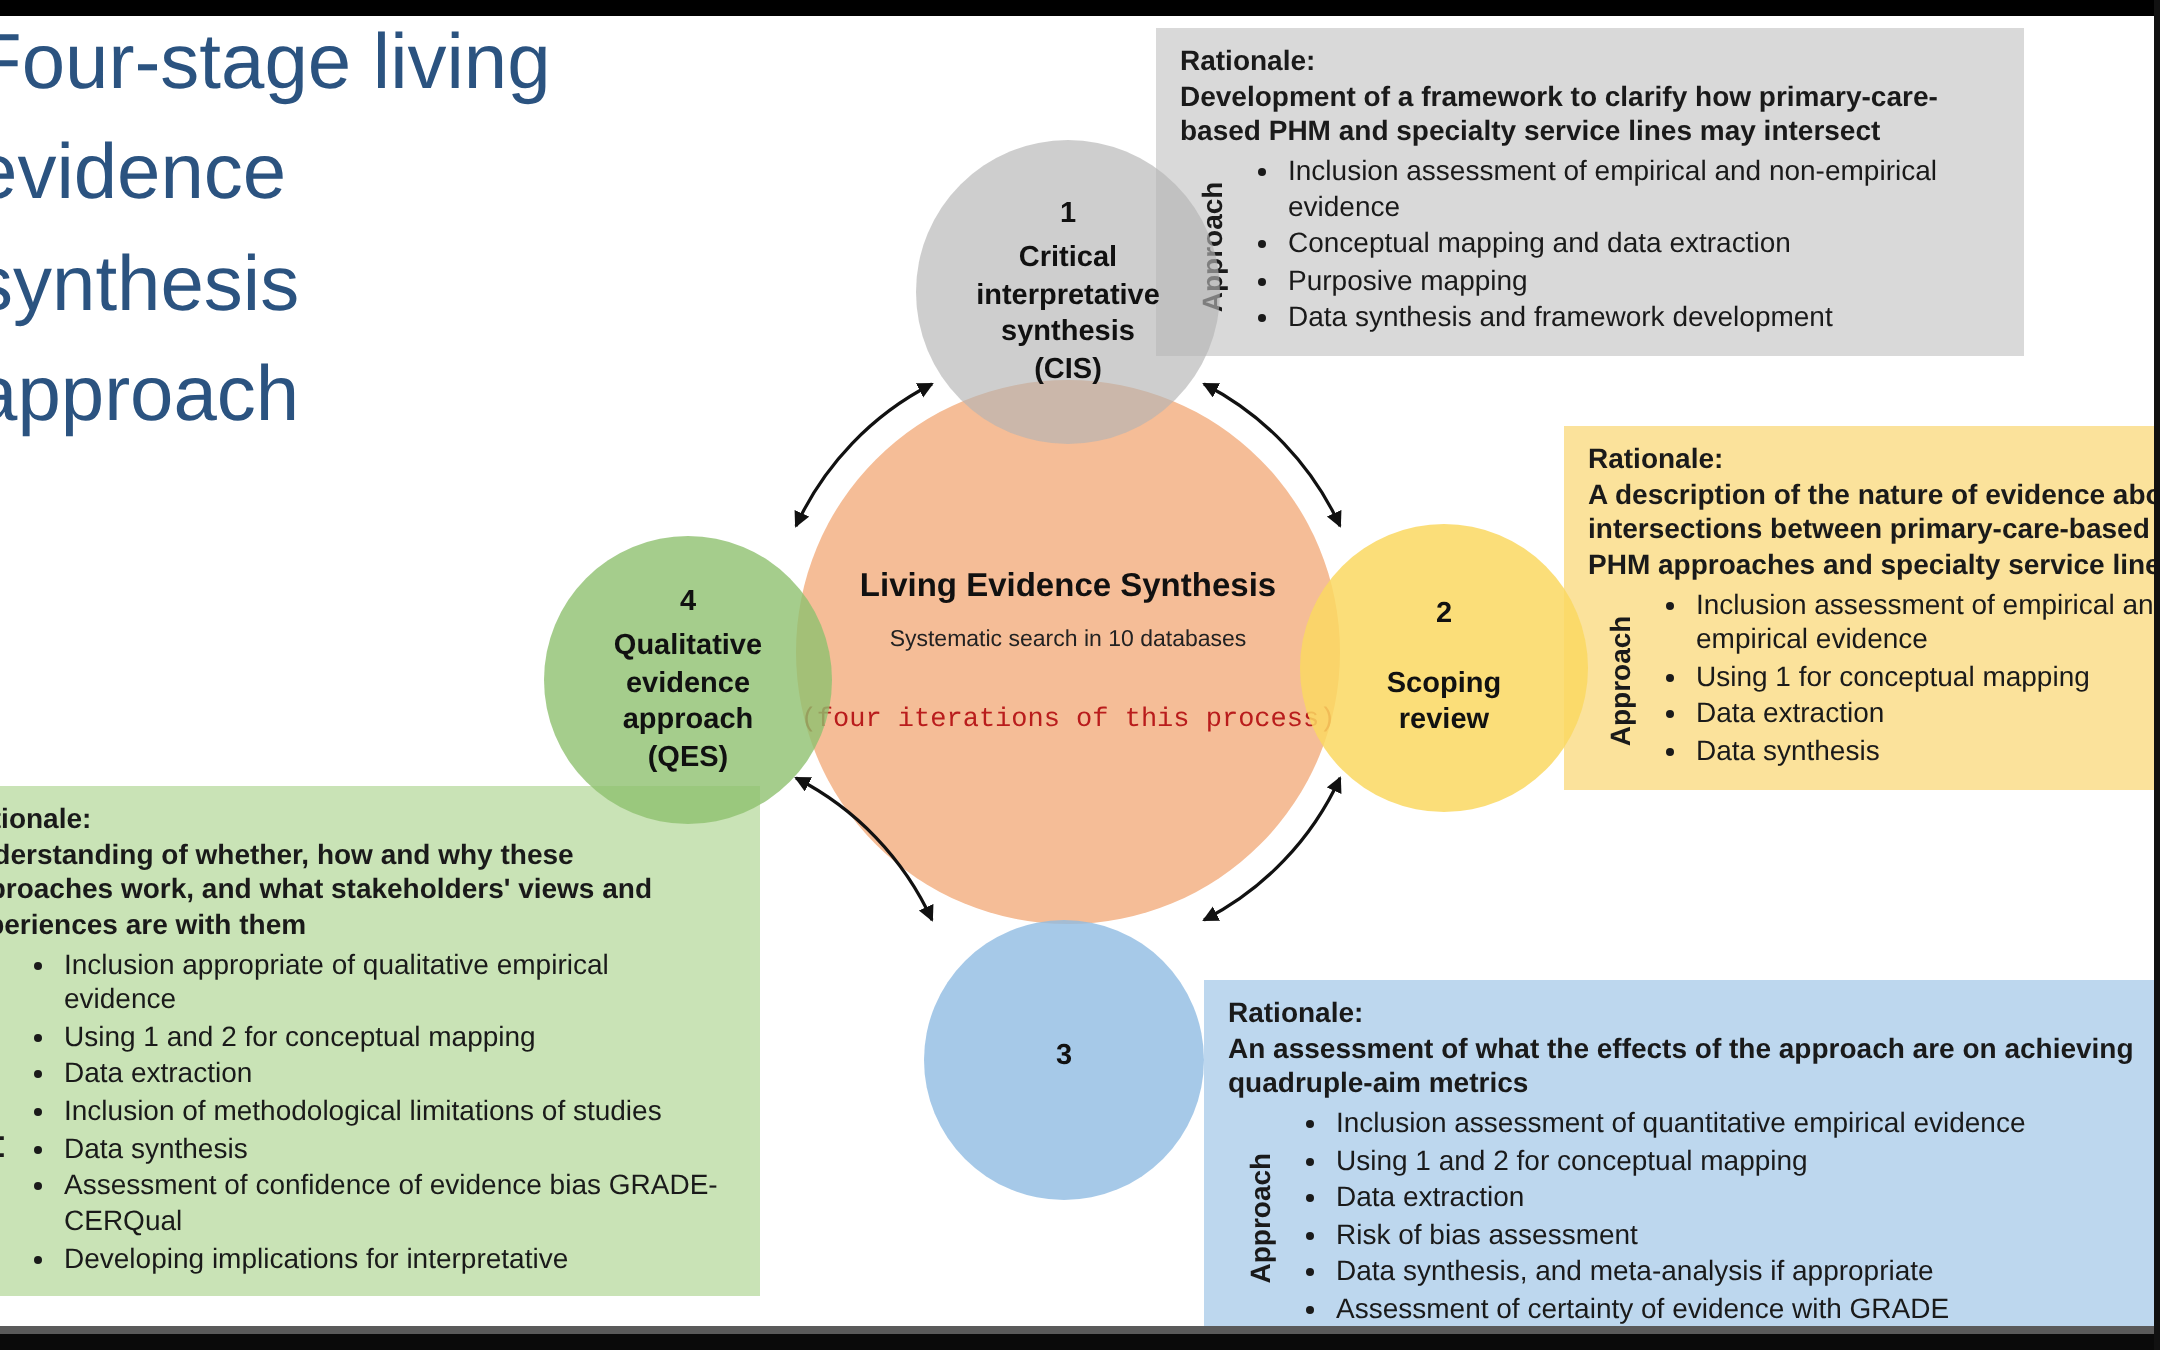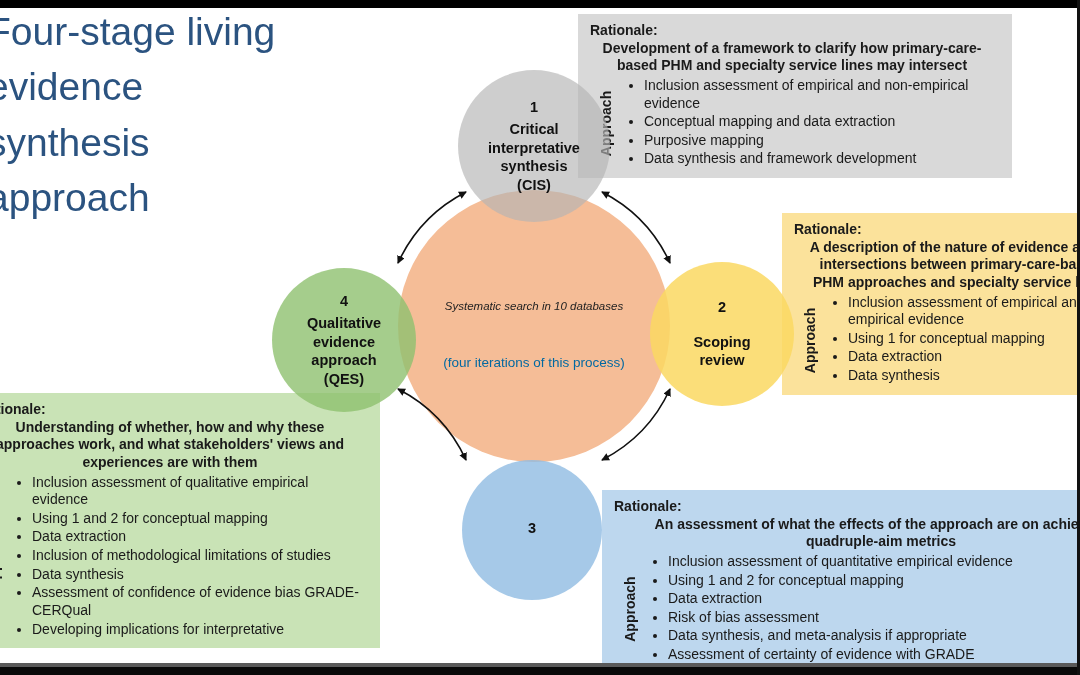--- a/index.html
+++ b/index.html
@@ -14,37 +14,37 @@
 
   
   .title{position:absolute;left:-13px;top:4px;margin:0;font-weight:400;font-size:39px;
          line-height:1.42;white-space:pre-line;z-index:5;}
 
   
   .circle{position:absolute;border-radius:50%;display:flex;flex-direction:column;
           align-items:center;justify-content:center;text-align:center;}
   .c-center{left:398px;top:190px;width:272px;height:272px;z-index:1;}
   .c-head{font-weight:bold;font-size:16.5px;color:#111;margin-bottom:9px;}
-  ul.plain{list-style:none;margin:16px;padding:0;font-size:11.5px;line-height:1.45;color:#222;font-style:italic;}
-  .c-note{font-size:13.5px;margin-top:25px;color:#0369a1;}
+  ul.plain{list-style:none;margin:0;padding:0;font-size:11.5px;line-height:1.45;color:#222;}
+  .c-note{font-size:13.5px;margin-top:25px;color:#b91c1c;font-family:Liberation Mono, monospace;}
 
   .c-small{z-index:20;font-weight:bold;font-size:14.5px;line-height:1.28;color:#111;}
   .c1{left:458px;top:70px;width:152px;height:152px;}
   .c2{left:650px;top:262px;width:144px;height:144px;}
   .c3{left:462px;top:460px;width:140px;height:140px;}
   .c4{left:272px;top:268px;width:144px;height:144px;}
   .num{margin-bottom:4px;}
   .c2 .num{margin-bottom:16px;}
   .lbl{white-space:pre-line;}
 
   
   .box{position:absolute;z-index:10;box-sizing:border-box;padding:8px 18px 9px 12px;
        font-size:14px;line-height:1.26;}
   .r-label,.r-text{font-weight:bold;}
-  .r-text{white-space:pre-line;text-align:center;}
+  .r-text{white-space:pre-line;}
   .a-row{display:flex;margin-top:2px;}
   .a-label{width:34px;flex:0 0 34px;font-weight:bold;font-size:14px;
            writing-mode:vertical-rl;transform:rotate(180deg);
            display:flex;align-items:center;justify-content:center;}
   ul.bullets{flex:1;margin:0;padding-left:20px;}
   ul.bullets li{margin-bottom:1px;}
 
   .box-cis{left:578px;top:14px;width:434px;}
   .box-scoping{left:782px;top:213px;width:362px;}
   .box-sr{left:602px;top:490px;width:564px;}
@@ -57,20 +57,21 @@
 <body>
 
 <div class="stage">
 
   <h1 class="title" style="color: rgb(43, 83, 128);">Four-stage living
 evidence
 synthesis
 approach</h1>
 
   <div class="circle c-center" style="background-color: rgb(245, 189, 151);">
+    <div class="c-head">Living Evidence Synthesis</div>
     <ul class="plain">
         <li>Systematic search in 10 databases</li>
       </ul>
     <div class="c-note">(four iterations of this process)</div>
   </div>
 
   <div class="box box-cis" style="background-color: rgb(217, 217, 217);">
     <div class="r-label">Rationale:</div>
     <div class="r-text">Development of a framework to clarify how primary-care-
 based PHM and specialty service lines may intersect</div>
@@ -119,21 +120,21 @@
   </div>
 
   <div class="box box-qes" style="background-color: rgb(201, 227, 182);">
     <div class="r-label">Rationale:</div>
     <div class="r-text">Understanding of whether, how and why these
 approaches work, and what stakeholders' views and
 experiences are with them</div>
     <div class="a-row">
       <div class="a-label">Approach</div>
       <ul class="bullets">
-          <li>Inclusion assessment of qualitative empirical evidence</li>
+          <li>Inclusion appropriate of qualitative empirical evidence</li>
           <li>Using 1 and 2 for conceptual mapping</li>
           <li>Data extraction</li>
           <li>Inclusion of methodological limitations of studies</li>
           <li>Data synthesis</li>
           <li>Assessment of confidence of evidence bias GRADE-CERQual</li>
           <li>Developing implications for interpretative</li>
         </ul>
     </div>
   </div>
 

